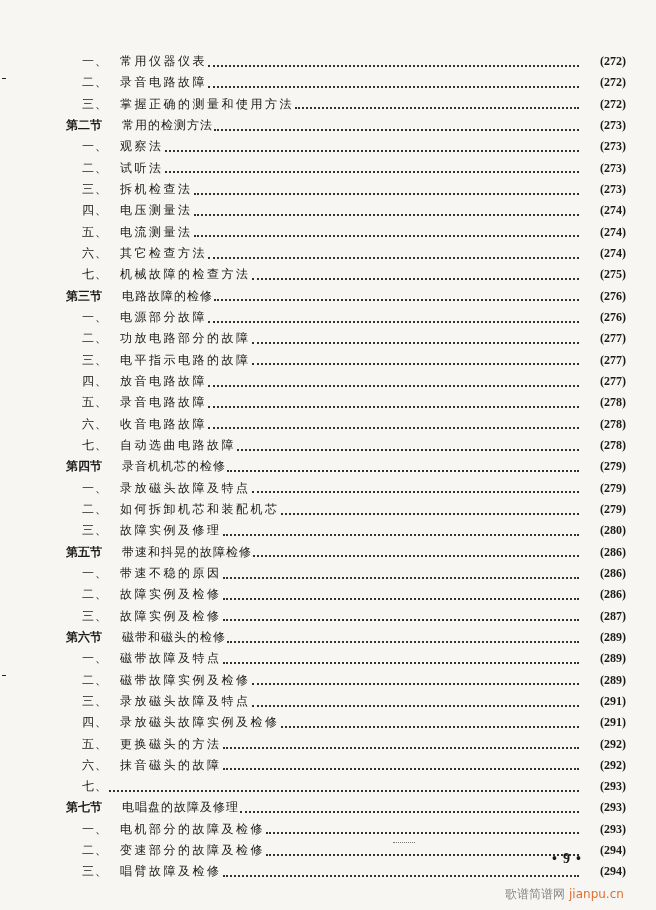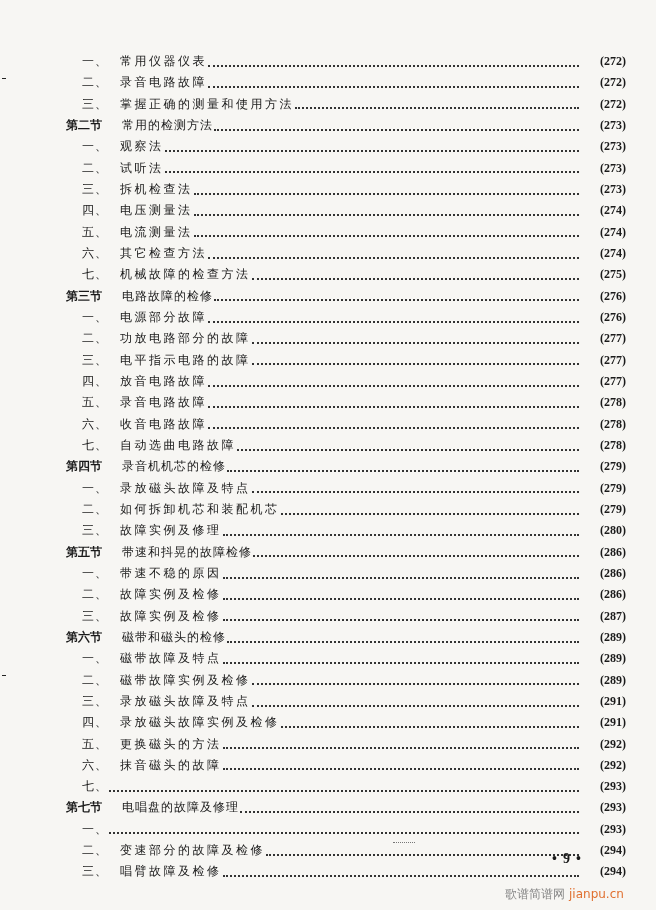--- a/index.html
+++ b/index.html
@@ -326,20 +326,21 @@
         <span class="page-num">(293)</span>
       </div>
       <div class="row section">
         <span class="num">第七节</span>
         <span class="title">电唱盘的故障及修理</span>
         <span class="leader"></span>
         <span class="page-num">(293)</span>
       </div>
       <div class="row sub">
         <span class="num">一、</span>
+        <span class="title">电机部分的故障及检修</span>
         <span class="leader"></span>
         <span class="page-num">(293)</span>
       </div>
       <div class="row sub">
         <span class="num">二、</span>
         <span class="title">变速部分的故障及检修</span>
         <span class="leader"></span>
         <span class="page-num">(294)</span>
       </div>
       <div class="row sub">

